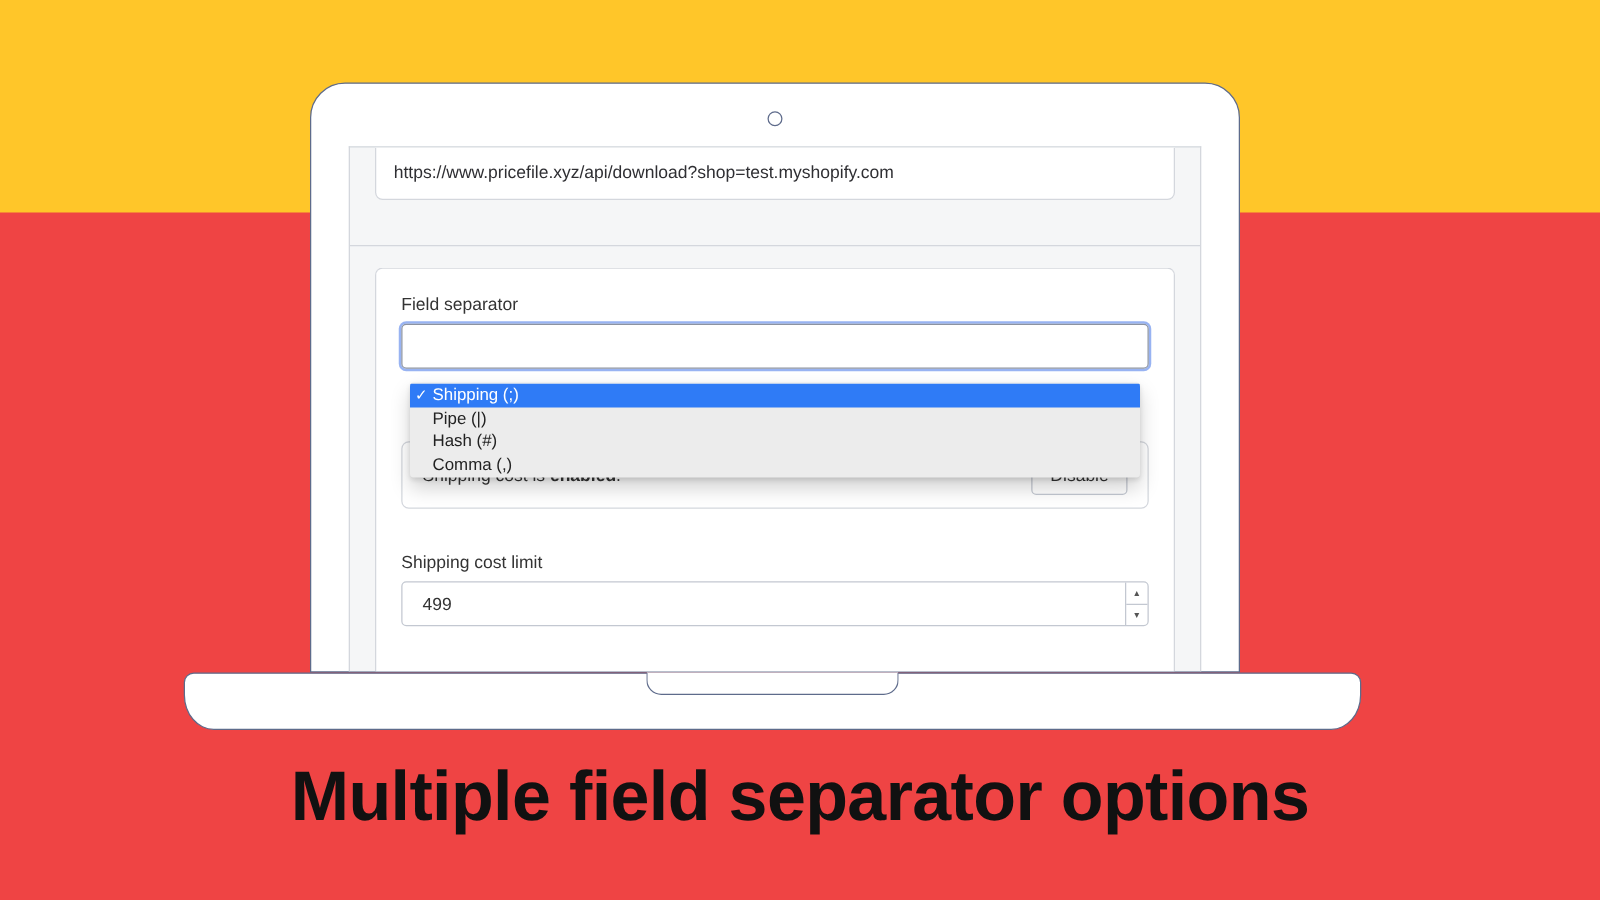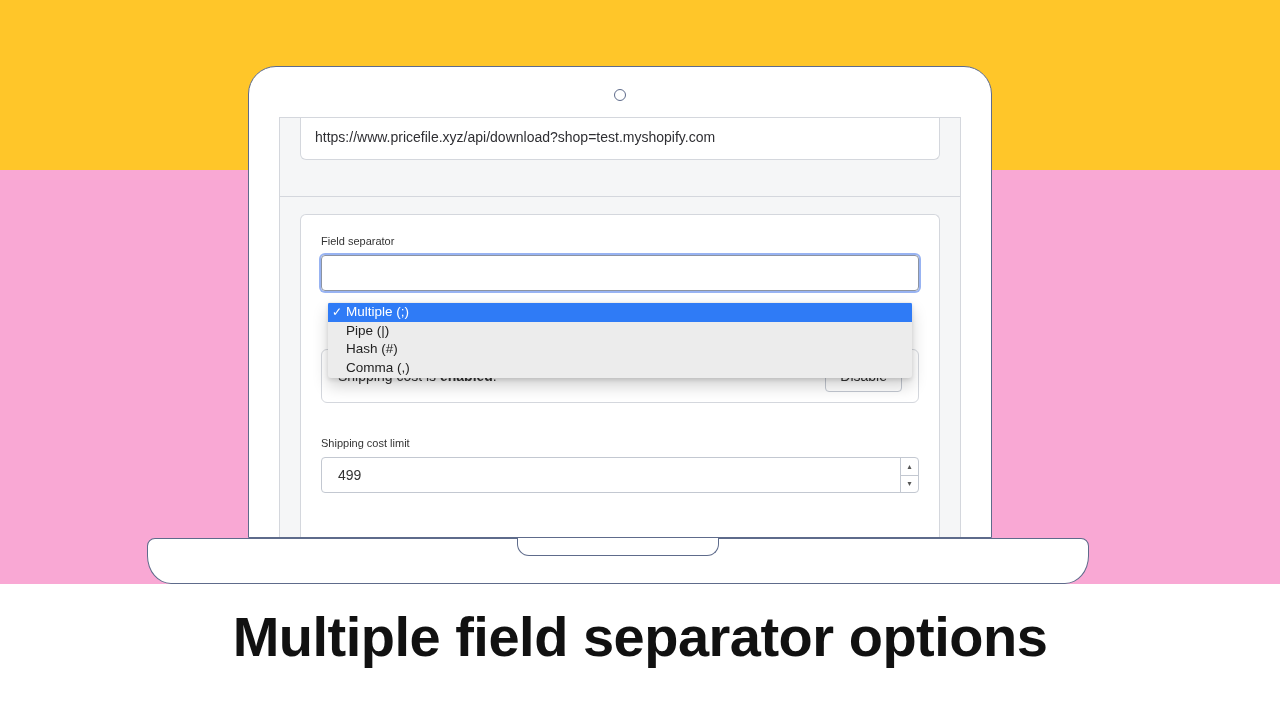--- a/index.html
+++ b/index.html
@@ -1,17 +1,17 @@
 <!DOCTYPE html>
 <html><head>
 <meta charset="utf-8">
 <style>
   * { box-sizing: border-box; margin: 0; padding: 0; }
   html, body { width: 1280px; height: 720px; overflow: hidden; font-family: -apple-system, BlinkMacSystemFont, "Segoe UI", Helvetica, Arial, sans-serif; }
-  .stage { position: relative; width: 1280px; height: 584px; background: #f9a8d4; }
+  .stage { position: relative; width: 1280px; height: 720px; background: #ef4444; }
   .yellow-band { position: absolute; left: 0; top: 0; width: 100%; height: 170px; background: #ffc629; }
 
   
   .laptop-base {
     position: absolute;
     left: 147px; top: 538px;
     width: 942px; height: 46px;
     background: #fff;
     border: 1px solid #5e6b8b;
     border-radius: 8px 8px 24px 24px / 8px 8px 28px 28px;
@@ -65,21 +65,21 @@
   }
 
   .settings-card {
     position: absolute; left: 20px; top: 96px; right: 20px; bottom: 0;
     background: #fff;
     border: 1px solid #d4d7dd; border-bottom: none;
     border-radius: 6px 6px 0 0;
     padding: 20px 20px 0 20px;
   }
 
-  .label { font-size: 11px; color: #333; margin-bottom: 8px; }
+  .label { font-size: 14px; color: #333; margin-bottom: 8px; }
 
   .select-box {
     position: relative;
     height: 36px;
     border: 1px solid #8c93a1;
     border-radius: 4px;
     box-shadow: 0 0 0 2px rgba(68,116,232,0.55);
   }
 
   .dropdown {
@@ -173,21 +173,21 @@
       <div class="section-divider"></div>
 
       <div class="settings-card">
 
         <div class="label">Field separator</div>
 
         <div class="select-box">
           <div class="dropdown">
             <div class="dropdown-item selected">
               <span class="check">✓</span>
-              <span>Multiple (;)</span>
+              <span>Shipping (;)</span>
             </div>
             <div class="dropdown-item">
               <span>Pipe (|)</span>
             </div>
             <div class="dropdown-item">
               <span>Hash (#)</span>
             </div>
             <div class="dropdown-item">
               <span>Comma (,)</span>
             </div>

